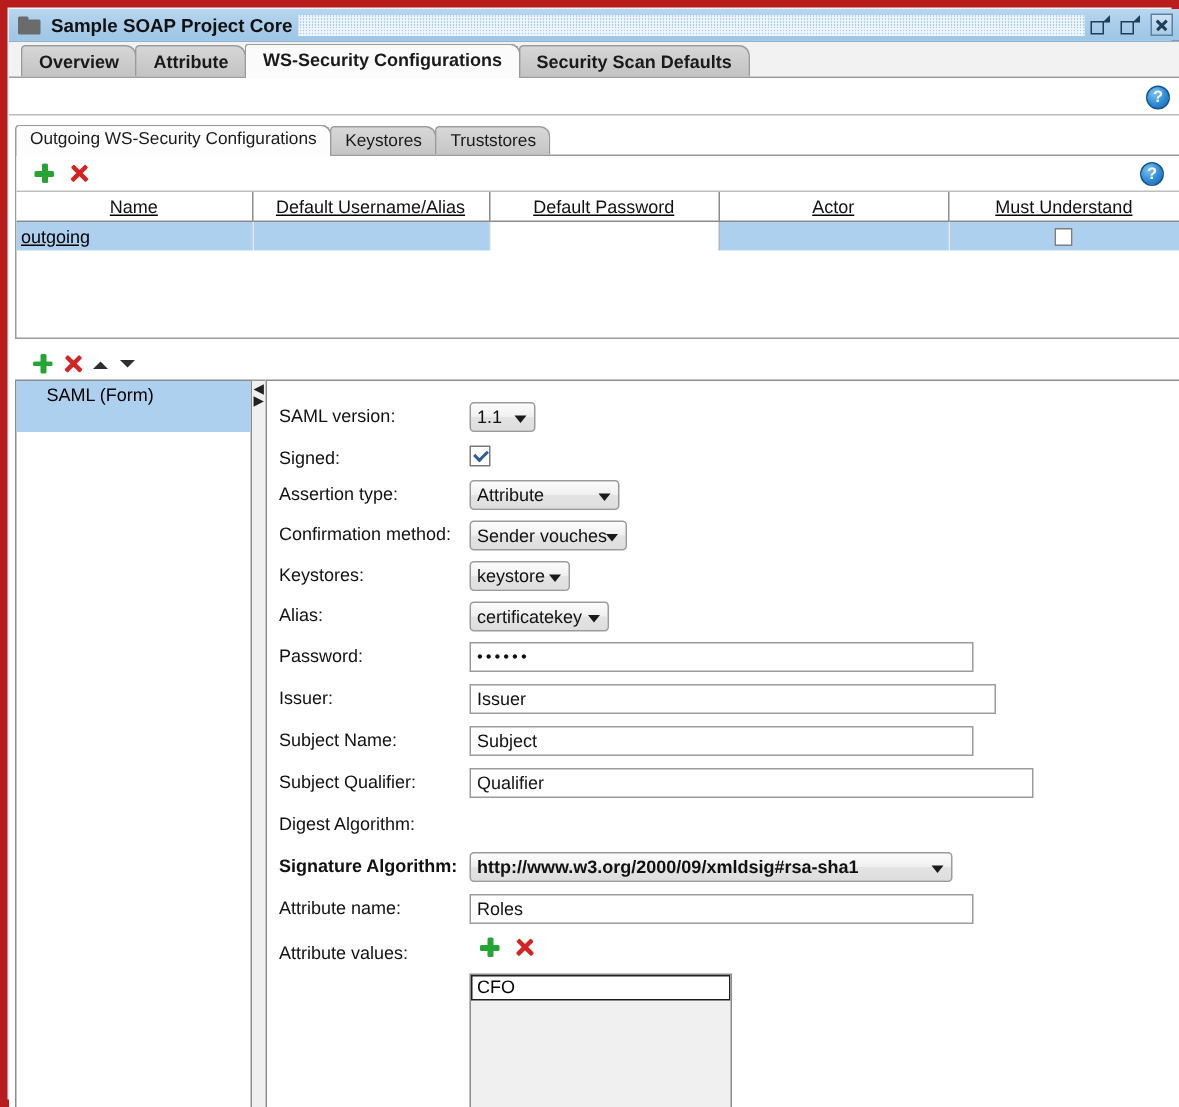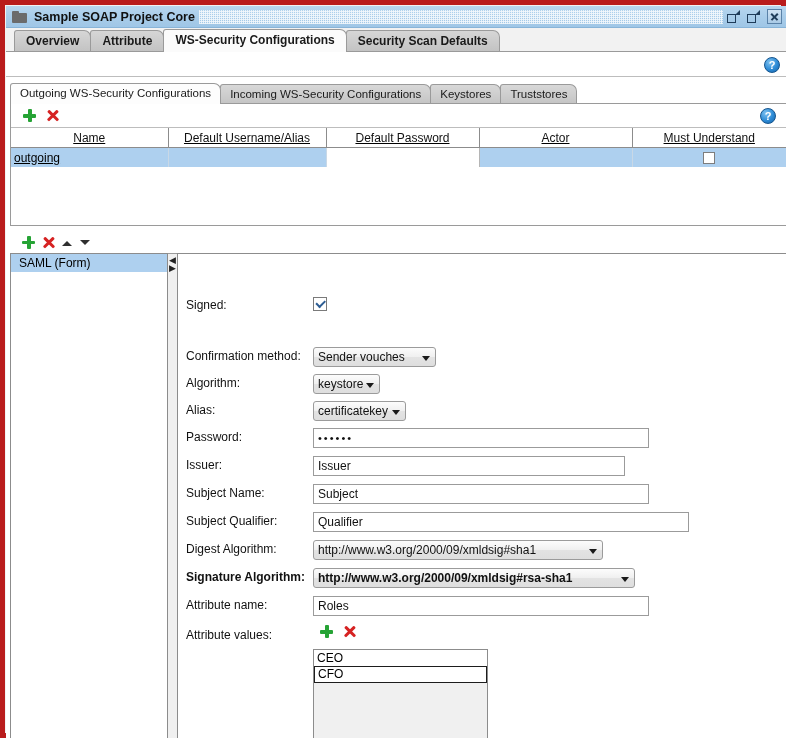--- a/index.html
+++ b/index.html
@@ -353,23 +353,23 @@
   }
   .tree-panel {
     position: absolute;
     left: 0; top: 21px;
     width: 158px; height: 528px;
     background: #ffffff;
     border: 1px solid #8c8c8c;
     box-sizing: border-box;
   }
   .tree-item {
-    height: 18px;
+    height: 34px;
     line-height: 18px;
-    padding-left: 8px;
+    padding-left: 20px;
     font-size: 12px;
     color: #000;
     background: #aed0ef;
     cursor: default;
   }
   .splitter {
     position: absolute;
     left: 158px; top: 21px;
     width: 9px; height: 528px;
     background: #f0f0f0;
@@ -537,21 +537,20 @@
     <div class="otab">Security Scan Defaults</div>
   </div>
 
   <div class="content">
 
     <div class="helpbar-top"></div>
     <div class="help-icon" style="right:10px; top:5px;">?</div>
 
     <div class="inner-tabs">
       <div class="itab active">Outgoing WS-Security Configurations</div>
-      <div class="itab">Incoming WS-Security Configurations</div>
       <div class="itab">Keystores</div>
       <div class="itab">Truststores</div>
     </div>
 
     <div class="panel-outgoing">
 
       <div class="toolbar1">
         <span class="ico-plus" style="position:absolute; left:12px; top:5px;"></span>
         <span class="ico-x" style="position:absolute; left:35px; top:5px;"></span>
         <span class="help-icon" style="right:10px; top:4px;">?</span>
@@ -601,65 +600,72 @@
         <div class="tree-item">SAML (Form)</div>
       </div>
 
       <div class="splitter">
         <div class="split-arrows">◀</div>
         <div class="split-arrows" style="top:10px;">▶</div>
       </div>
 
       <div class="form-panel">
 
+        <div class="frow" style="top:12px;">
+          <span class="flabel">SAML version:</span>
+          <span class="combo" style="left:135px; top:2px; width:44px;">1.1</span>
+        </div>
 
         <div class="frow" style="top:40px;padding-left:28px;">
           <span class="flabel">Signed:</span>
           <span class="checkfield" style="left:135px; top:3px;"></span>
         </div>
 
+        <div class="frow" style="top:64px;">
+          <span class="flabel">Assertion type:</span>
+          <span class="combo" style="left:135px; top:2px; width:100px;">Attribute</span>
+        </div>
 
         <div class="frow" style="top:91px;">
           <span class="flabel">Confirmation method:</span>
-          <span class="combo" style="left:135px; top:2px; width:123px;">Sender vouches</span>
+          <span class="combo" style="left:135px; top:2px; width:105px;">Sender vouches</span>
         </div>
 
         <div class="frow" style="top:118px;">
-          <span class="flabel">Algorithm:</span>
+          <span class="flabel">Keystores:</span>
           <span class="combo" style="left:135px; top:2px; width:67px;">keystore</span>
         </div>
 
         <div class="frow" style="top:145px;">
           <span class="flabel">Alias:</span>
           <span class="combo" style="left:135px; top:2px; width:93px;">certificatekey</span>
         </div>
 
         <div class="frow" style="top:172px;">
           <span class="flabel">Password:</span>
           <span class="tfield dots" style="left:135px; top:2px; width:336px;">••••••</span>
         </div>
 
         <div class="frow" style="top:200px;">
           <span class="flabel">Issuer:</span>
-          <span class="tfield" style="left:135px; top:2px; width:312px;">Issuer</span>
+          <span class="tfield" style="left:135px; top:2px; width:351px;">Issuer</span>
         </div>
 
         <div class="frow" style="top:228px;">
           <span class="flabel">Subject Name:</span>
           <span class="tfield" style="left:135px; top:2px; width:336px;">Subject</span>
         </div>
 
         <div class="frow" style="top:256px;padding-left:11px;">
           <span class="flabel">Subject Qualifier:</span>
           <span class="tfield" style="left:135px; top:2px; width:376px;">Qualifier</span>
         </div>
 
         <div class="frow" style="top:284px;">
           <span class="flabel">Digest Algorithm:</span>
-          <span class="combo" style="left:135px; top:2px; width:290px;">http://www.w3.org/2000/09/xmldsig#sha1</span>
         </div>
 
         <div class="frow" style="top:312px;font-weight:bold;">
           <span class="flabel">Signature Algorithm:</span>
           <span class="combo" style="left:135px; top:2px; width:322px;">http://www.w3.org/2000/09/xmldsig#rsa-sha1</span>
         </div>
 
         <div class="frow" style="top:340px;">
           <span class="flabel">Attribute name:</span>
           <span class="tfield" style="left:135px; top:2px; width:336px;">Roles</span>
@@ -667,20 +673,19 @@
 
         <div class="frow" style="top:370px; height:auto;">
           <span class="flabel">Attribute values:</span>
           <span class="attr-toolbar" style="left:142px; top:1px;">
             <span class="ico-plus"></span>
             <span class="ico-x"></span>
           </span>
         </div>
 
         <div class="attr-list" style="left:135px; top:395px; width:175px; height:125px;">
-          <div class="attr-item">CEO</div>
           <div class="attr-item focused">CFO</div>
         </div>
 
       </div>
     </div>
   </div>
 </div>
 
 </body></html>

